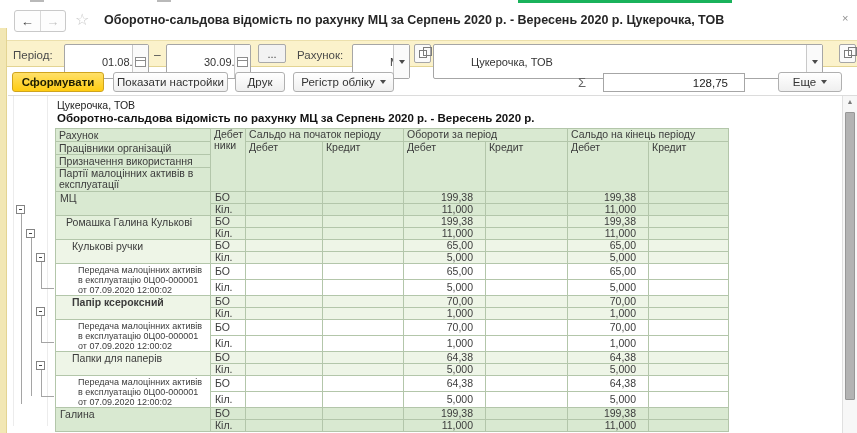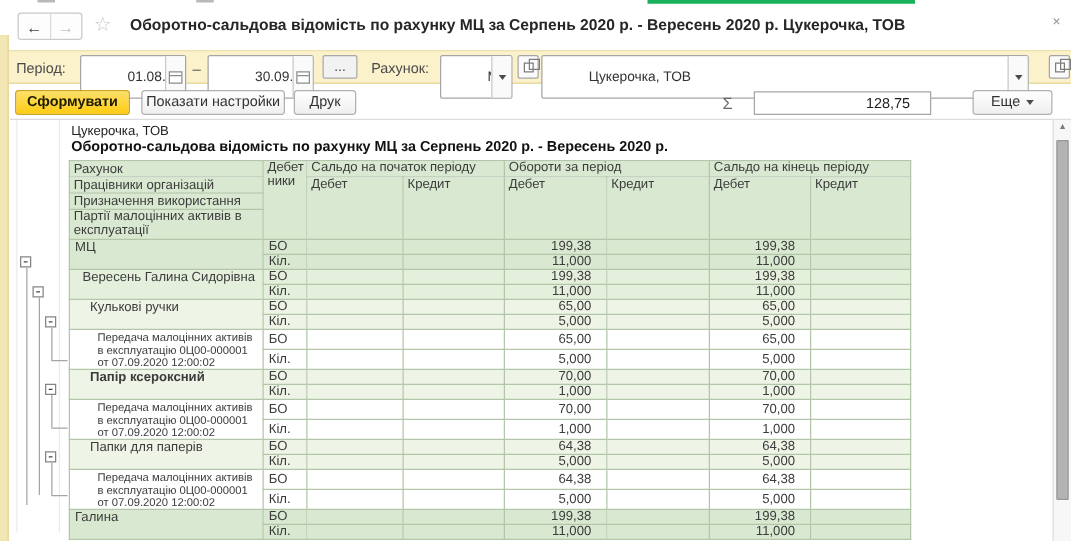--- a/index.html
+++ b/index.html
@@ -143,20 +143,24 @@
         <span class="dda"></span>
       </span>
   </div>
   <div class="abs sqbtn" style="left:839px">
       <span class="lnk"></span>
     </div>
 
   <button id="btn-generate" class="abs btn">Сформувати</button>
   <button id="btn-settings" class="abs btn">Показати настройки</button>
   <button id="btn-print" class="abs btn">Друк</button>
+  <button id="btn-register" class="abs btn">
+    <span>Регістр обліку</span>
+    <span class="dda"></span>
+  </button>
   <div id="sigma" class="abs">Σ</div>
   <div id="sum-field" class="abs">128,75</div>
   <button id="btn-more" class="abs btn">
     <span>Еще</span>
     <span class="dda"></span>
   </button>
   <div id="toolbar-sep" class="abs"></div>
 
   <div id="rep-org" class="abs">Цукерочка, ТОВ</div>
   <div id="rep-title" class="abs">Оборотно-сальдова відомість по рахунку МЦ за Серпень 2020 р. - Вересень 2020 р.</div>
@@ -229,21 +233,21 @@
         <tr class="lvl-1 h12">
           <td class="pok">Кіл.</td>
           <td class="num"></td>
           <td class="num"></td>
           <td class="num">11,000</td>
           <td class="num"></td>
           <td class="num">11,000</td>
           <td class="num"></td>
         </tr>
         <tr class="lvl-2 h12">
-          <td rowspan="2" class="name" style="padding-left: 10px;">Вересень Галина Сидорівна</td>
+          <td rowspan="2" class="name" style="padding-left: 10px;">Ромашка Галина Кулькові</td>
           <td class="pok">БО</td>
           <td class="num"></td>
           <td class="num"></td>
           <td class="num">199,38</td>
           <td class="num"></td>
           <td class="num">199,38</td>
           <td class="num"></td>
         </tr>
         <tr class="lvl-2 h12">
           <td class="pok">Кіл.</td>

